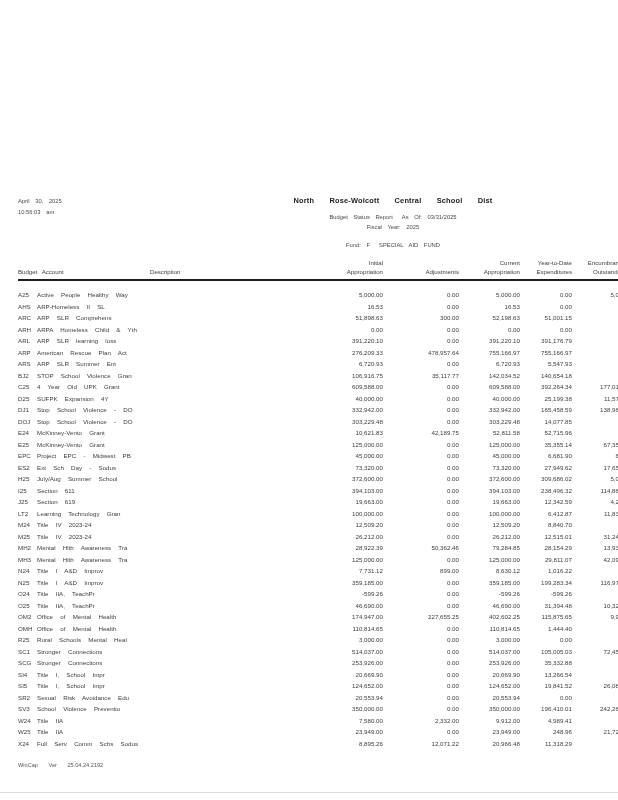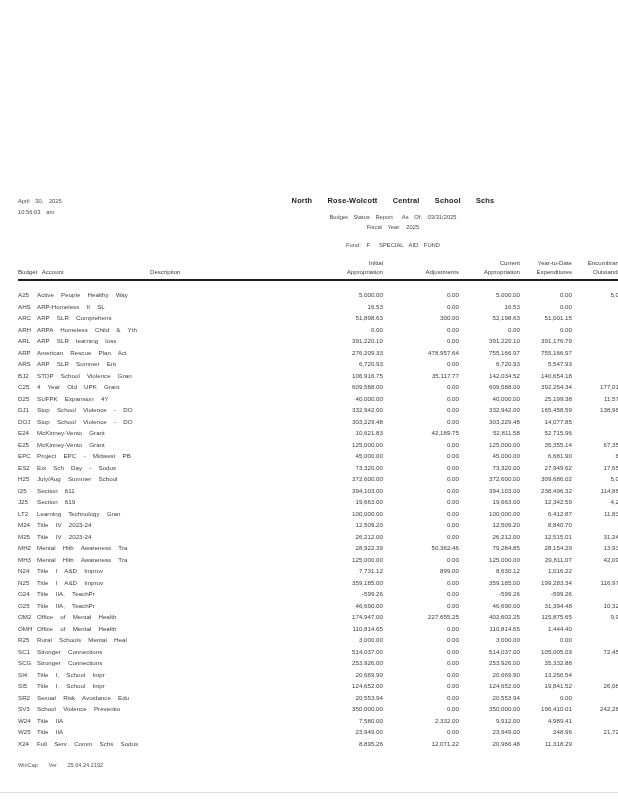--- a/index.html
+++ b/index.html
@@ -48,21 +48,21 @@
   #bottom-line{left:0;top:792px;width:618px;height:1px;background:#dcdcdc;}
 </style>
 </head>
 <body>
 
 <div class="abs" id="datetime">
   <div>April 30, 2025</div>
   <div>10:56:03 am</div>
 </div>
 
-<div class="abs title-line" id="district">North Rose-Wolcott Central School Schs</div>
+<div class="abs title-line" id="district">North Rose-Wolcott Central School Dist</div>
 
 <div class="abs title-line" id="rptline">
   <span>Budget Status Report</span><span class="gap"></span><span>As Of:</span>
   <span>03/31/2025</span>
 </div>
 
 <div class="abs title-line" id="fyline">
   <span>Fiscal Year:</span>
   <span>2025</span>
 </div>

